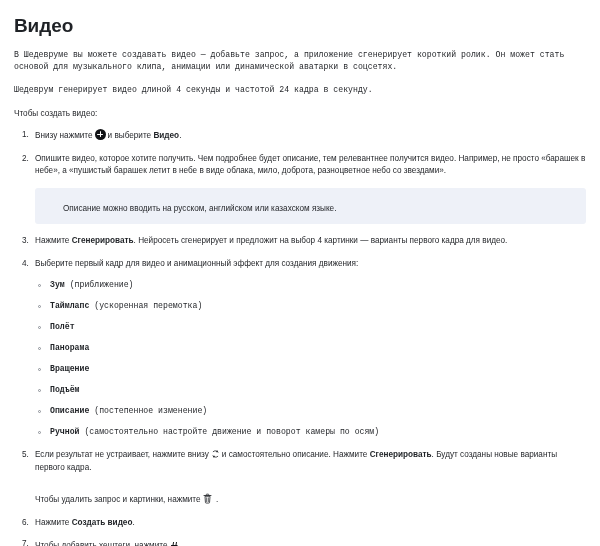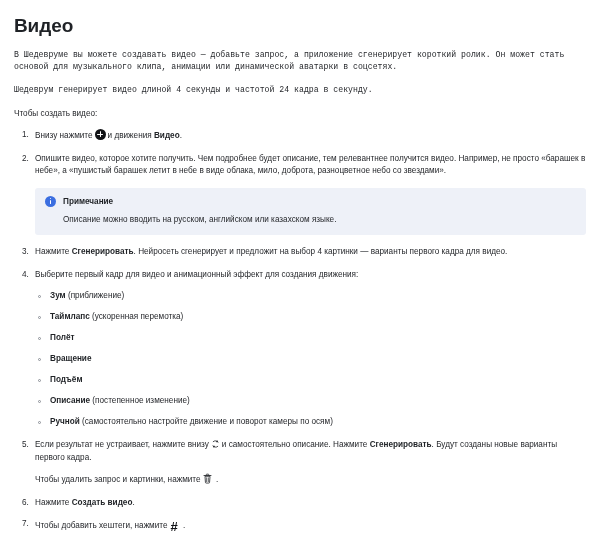--- a/index.html
+++ b/index.html
@@ -67,30 +67,31 @@
     font-size: 8.2px;
     line-height: 12.4px;
     color: #26282c;
   }
   ol.steps > li.raised-num::before {
     top: -2px;
   }
   .step-text { display: block; }
   .step-sub {
     display: block;
-    margin-top: 9px;
+    margin-top: 19px;
   }
 
   b, strong { font-weight: 700; color: #1f2226; }
 
   
   ul.effects {
     list-style: none;
     margin: 9px 0 0 0;
     padding: 0;
+    font-family: Liberation Mono, monospace;
   }
   ul.effects > li {
     position: relative;
     padding-left: 15px;
     margin-bottom: 9px;
     font-size: 8.2px;
     line-height: 12px;
     color: #26282c;
   }
   ul.effects > li:last-child { margin-bottom: 0; }
@@ -205,45 +206,42 @@
 
   <h1 class="title">Видео</h1>
 
   <p class="para">В Шедевруме вы можете создавать видео — добавьте запрос, а приложение сгенерирует короткий ролик. Он может стать основой для музыкального клипа, анимации или динамической аватарки в соцсетях.</p>
   <p class="para">Шедеврум генерирует видео длиной 4 секунды и частотой 24 кадра в секунду.</p>
   <p class="lead">Чтобы создать видео:</p>
 
   <ol class="steps">
 
     <li>
-      <span class="step-text"><span>Внизу нажмите</span><span class="ic ic-plus"></span><span>и движения</span> <b>Видео</b><span>.</span></span>
+      <span class="step-text"><span>Внизу нажмите</span><span class="ic ic-plus"></span><span>и выберите</span> <b>Видео</b><span>.</span></span>
     </li>
 
     <li>
       <span class="step-text">Опишите видео, которое хотите получить. Чем подробнее будет описание, тем релевантнее получится видео. Например, не просто «барашек в небе», а «пушистый барашек летит в небе в виде облака, мило, доброта, разноцветное небо со звездами».</span>
 
       <div class="note">
-        <div class="note-head">
-          <span class="note-icon"></span>
-          <span class="note-title">Примечание</span>
-        </div>
         <div class="note-body">Описание можно вводить на русском, английском или казахском языке.</div>
       </div>
     </li>
 
     <li>
       <span class="step-text"><span>Нажмите</span> <b>Сгенерировать</b><span>. Нейросеть сгенерирует и предложит на выбор 4 картинки — варианты первого кадра для видео.</span></span>
     </li>
 
     <li>
       <span class="step-text">Выберите первый кадр для видео и анимационный эффект для создания движения:</span>
       <ul class="effects">
         <li><b>Зум</b><span> (приближение)</span></li>
         <li><b>Таймлапс</b><span> (ускоренная перемотка)</span></li>
         <li><b>Полёт</b><span></span></li>
+        <li><b>Панорама</b><span></span></li>
         <li><b>Вращение</b><span></span></li>
         <li><b>Подъём</b><span></span></li>
         <li><b>Описание</b><span> (постепенное изменение)</span></li>
         <li><b>Ручной</b><span> (самостоятельно настройте движение и поворот камеры по осям)</span></li>
       </ul>
     </li>
 
     <li>
       <span class="step-text"><span>Если результат не устраивает, нажмите внизу</span><span class="ic ic-refresh"><svg viewBox="0 0 18 20" width="9" height="10" aria-hidden="true">
               <path d="M4.4 5.2a6 6 0 0 1 9.6 1.3" fill="none" stroke="#1f2226" stroke-width="1.6" stroke-linecap="round"></path>

